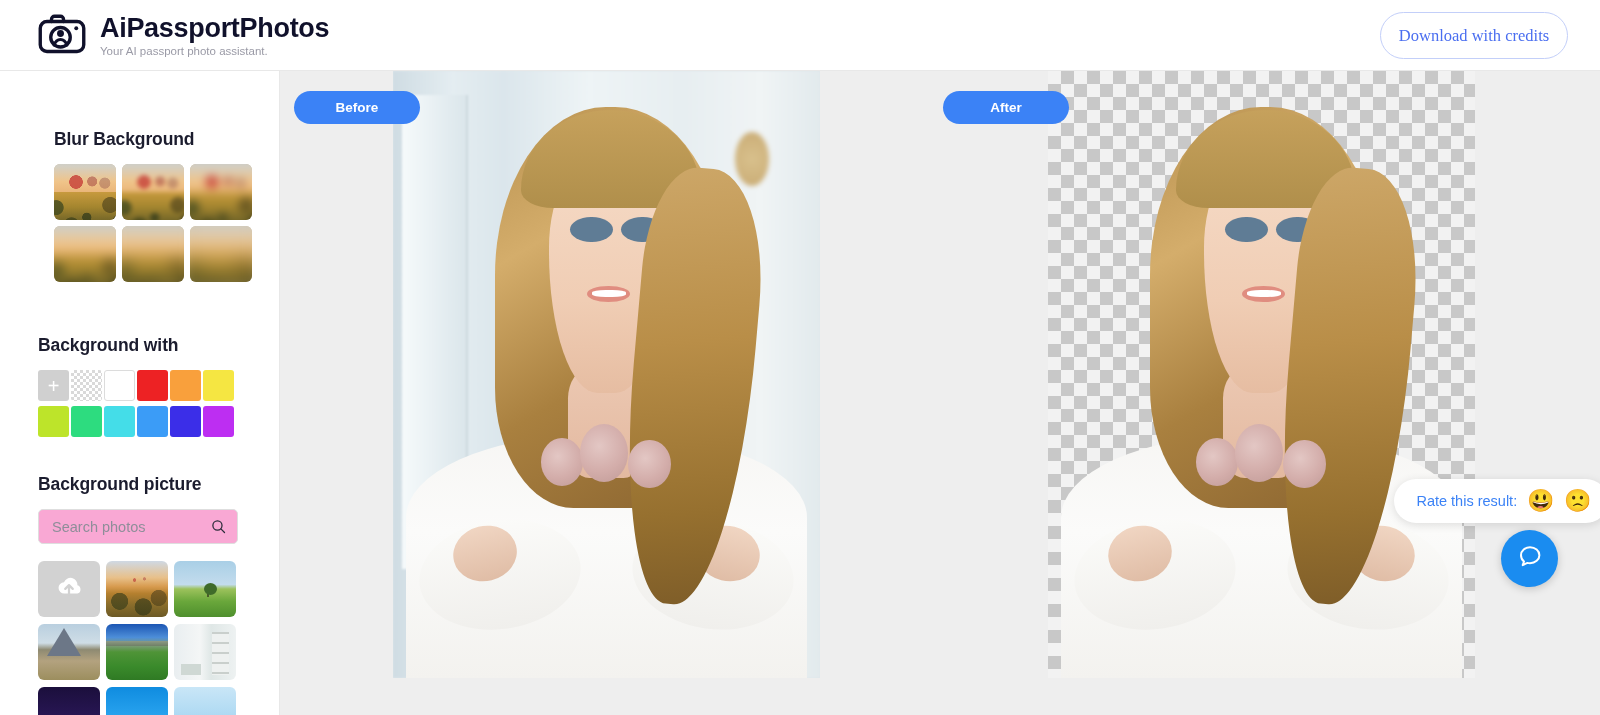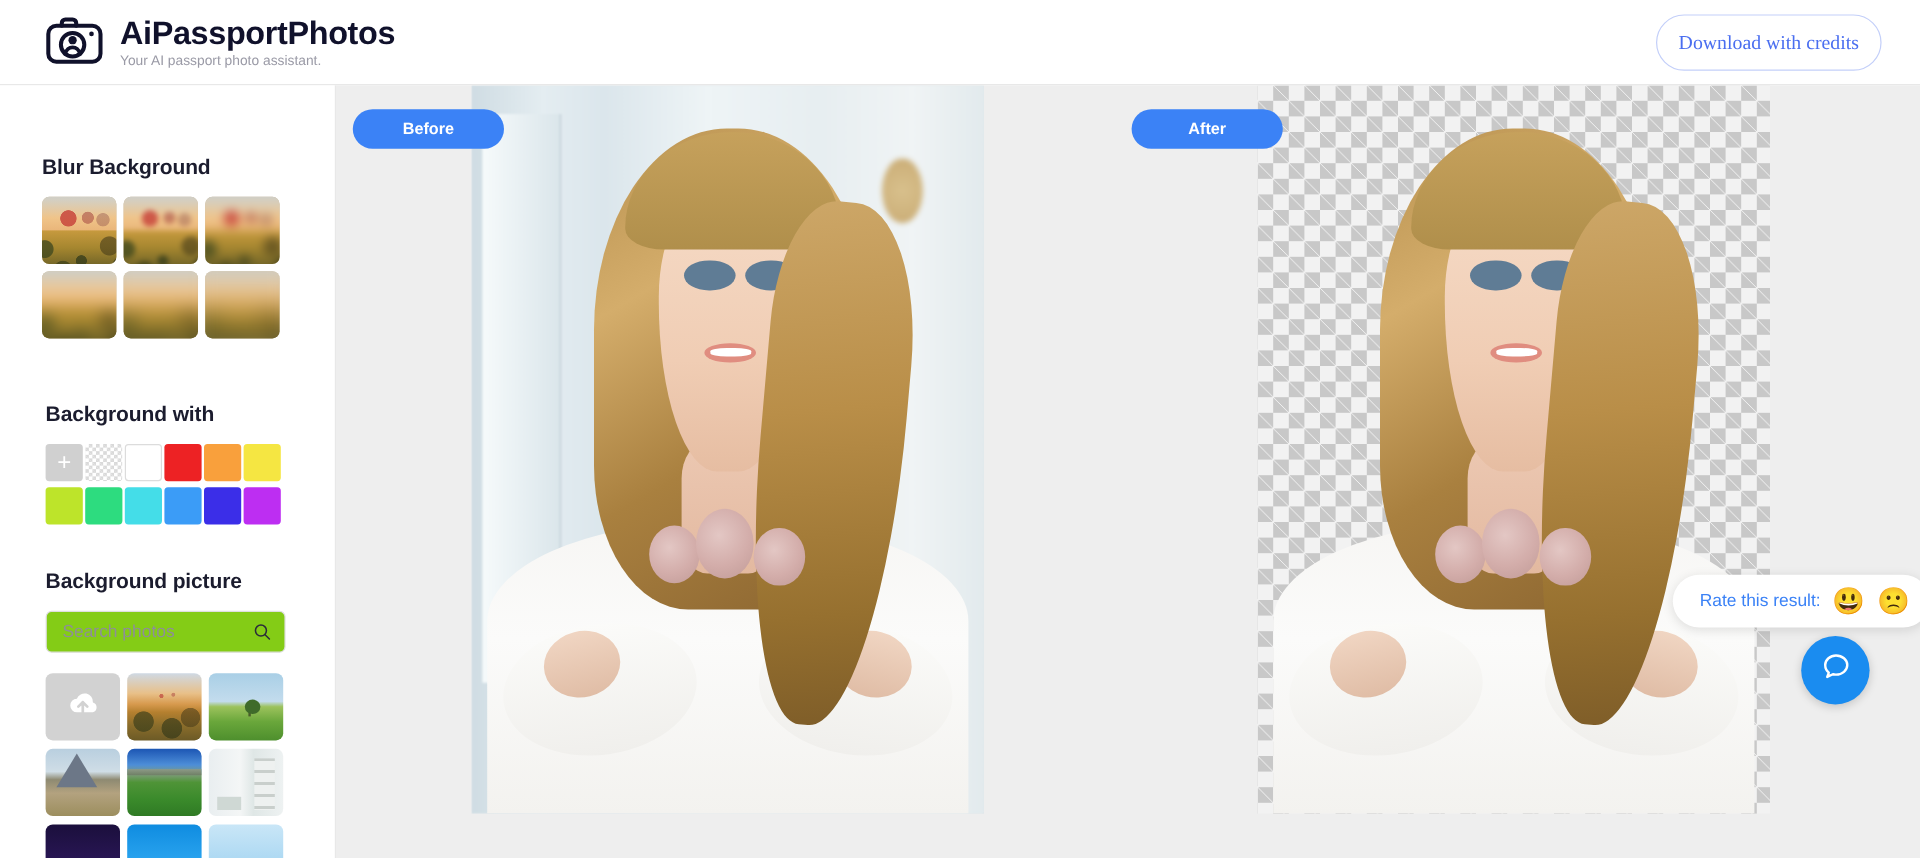--- a/index.html
+++ b/index.html
@@ -44,21 +44,21 @@
   
   .sidebar {
     position:absolute; left:0; top:71px; width:280px; height:644px;
     background:#ffffff; border-right:1px solid #e8e8e8;
     overflow:hidden; z-index:20;
   }
   .section-title {
     font-size:17.5px; font-weight:600; color:#1b1c2e;
     letter-spacing:-0.1px; margin:0 0 14px 0;
   }
-  .sec-blur { position:absolute; left:35px; top:58px; }
+  .sec-blur { position:absolute; left:54px; top:58px; }
   .sec-color { position:absolute; left:38px; top:264px; }
   .sec-picture { position:absolute; left:38px; top:403px; }
 
   
   .blur-grid { display:grid; grid-template-columns:repeat(3,62px); gap:6px 6px; }
   .blur-thumb {
     width:62px; height:56px; border-radius:6px; overflow:hidden;
     position:relative; cursor:pointer; background:#cdbda0;
   }
   .blur-thumb .scene { position:absolute; inset:-14px; }
@@ -107,21 +107,21 @@
       linear-gradient(45deg,#d9d9d9 25%,transparent 25%,transparent 75%,#d9d9d9 75%),
       linear-gradient(45deg,#d9d9d9 25%,transparent 25%,transparent 75%,#d9d9d9 75%);
     background-size:6px 6px;
     background-position:0 0, 3px 3px;
   }
   .swatch-white { background:#ffffff; border:1px solid #dcdcdc; }
 
   
   .search-box {
     width:200px; height:35px; border:1px solid #dedede; border-radius:5px;
-    display:flex; align-items:center; padding:0 11px; background:#84cc16;
+    display:flex; align-items:center; padding:0 11px; background:#f9a8d4;
   }
   .search-input {
     flex:1; border:0; outline:0; font-size:14.5px; color:#4a4a55;
     font-family:"Liberation Sans", sans-serif; background:transparent; min-width:0;
   }
   .search-input::placeholder { color:#8e8e99; }
   .search-icon { width:15px; height:15px; flex:0 0 15px; color:#2b2c3a; }
 
   .photo-grid { display:grid; grid-template-columns:repeat(3,62px); gap:7px 6px; margin-top:17px; }
   .photo-thumb { width:62px; height:56px; border-radius:6px; overflow:hidden; position:relative; cursor:pointer; }

